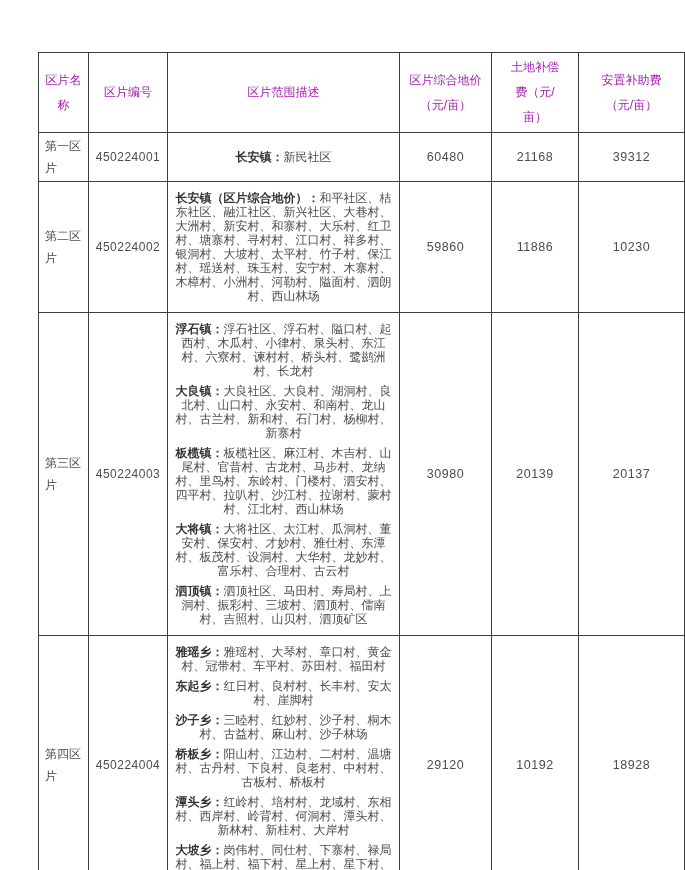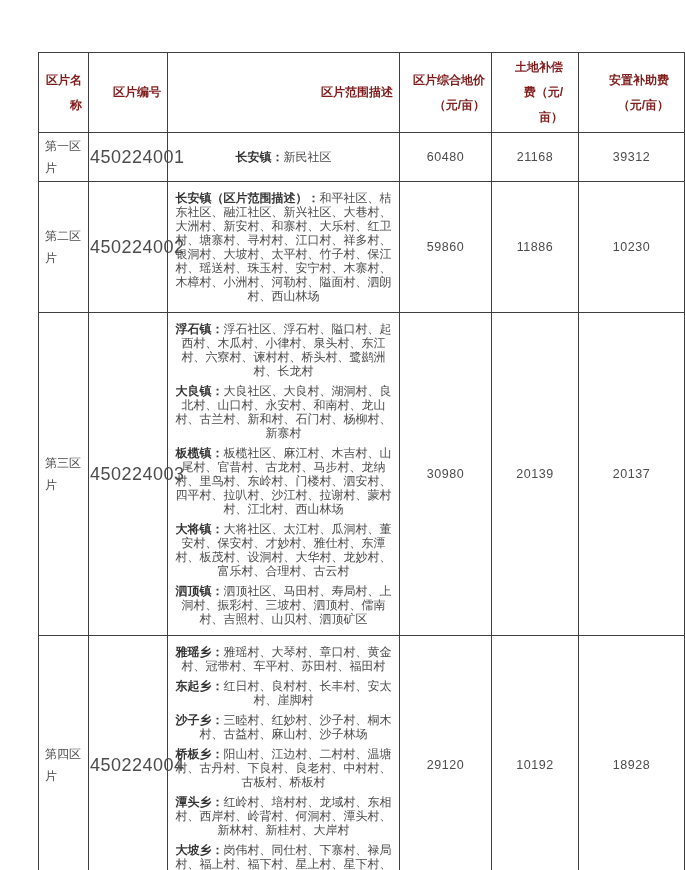--- a/index.html
+++ b/index.html
@@ -31,35 +31,35 @@
     border-collapse: collapse;
     border: 1px solid #3f3f3f;
     font-size: 12px;
   }
   .price-table th, .price-table td {
     border: 1px solid #3f3f3f;
     vertical-align: middle;
   }
   .price-table thead th {
     height: 79px;
-    font-weight: bold;
-    text-align: right;
+    font-weight: normal;
+    text-align: center;
     line-height: 25px;
-    color: #7f1d1d;
+    color: #a21caf;
     padding: 2px 6px;
   }
   .price-table thead th.pad-narrow { padding: 2px 15px; }
   td[data-name="zone-name-cell"] {
     text-align: left;
     line-height: 22px;
     padding: 2px 6px;
   }
   td[data-name="zone-code-cell"] {
     text-align: center;
-    font-size: 18px;
+    font-size: 12px;
     letter-spacing: 0.5px;
   }
   td[data-name="zone-scope-cell"] {
     text-align: center;
     line-height: 14px;
     padding: 3px 4px;
   }
   td[data-name="zone-scope-cell"] p.scope-para {
     margin: 6px 0;
   }
@@ -108,21 +108,21 @@
             <p class="scope-para" data-name="scope-paragraph"><b data-name="town-name">长安镇：</b>新民社区</p>
           </td>
           <td data-name="price-cell">60480</td>
           <td data-name="land-comp-cell">21168</td>
           <td data-name="resettle-cell">39312</td>
         </tr>
         <tr data-name="zone-row-2">
           <td data-name="zone-name-cell">第二区片</td>
           <td data-name="zone-code-cell">450224002</td>
           <td data-name="zone-scope-cell">
-            <p class="scope-para" data-name="scope-paragraph"><b data-name="town-name">长安镇（区片范围描述）：</b>和平社区、桔东社区、融江社区、新兴社区、大巷村、大洲村、新安村、和寨村、大乐村、红卫村、塘寨村、寻村村、江口村、祥多村、银洞村、大坡村、太平村、竹子村、保江村、瑶送村、珠玉村、安宁村、木寨村、木樟村、小洲村、河勒村、隘面村、泗朗村、西山林场</p>
+            <p class="scope-para" data-name="scope-paragraph"><b data-name="town-name">长安镇（区片综合地价）：</b>和平社区、桔东社区、融江社区、新兴社区、大巷村、大洲村、新安村、和寨村、大乐村、红卫村、塘寨村、寻村村、江口村、祥多村、银洞村、大坡村、太平村、竹子村、保江村、瑶送村、珠玉村、安宁村、木寨村、木樟村、小洲村、河勒村、隘面村、泗朗村、西山林场</p>
           </td>
           <td data-name="price-cell">59860</td>
           <td data-name="land-comp-cell">11886</td>
           <td data-name="resettle-cell">10230</td>
         </tr>
         <tr data-name="zone-row-3">
           <td data-name="zone-name-cell">第三区片</td>
           <td data-name="zone-code-cell">450224003</td>
           <td data-name="zone-scope-cell">
             <p class="scope-para" data-name="scope-paragraph"><b data-name="town-name">浮石镇：</b>浮石社区、浮石村、隘口村、起西村、木瓜村、小律村、泉头村、东江村、六寮村、谏村村、桥头村、鹭鹚洲村、长龙村</p>

